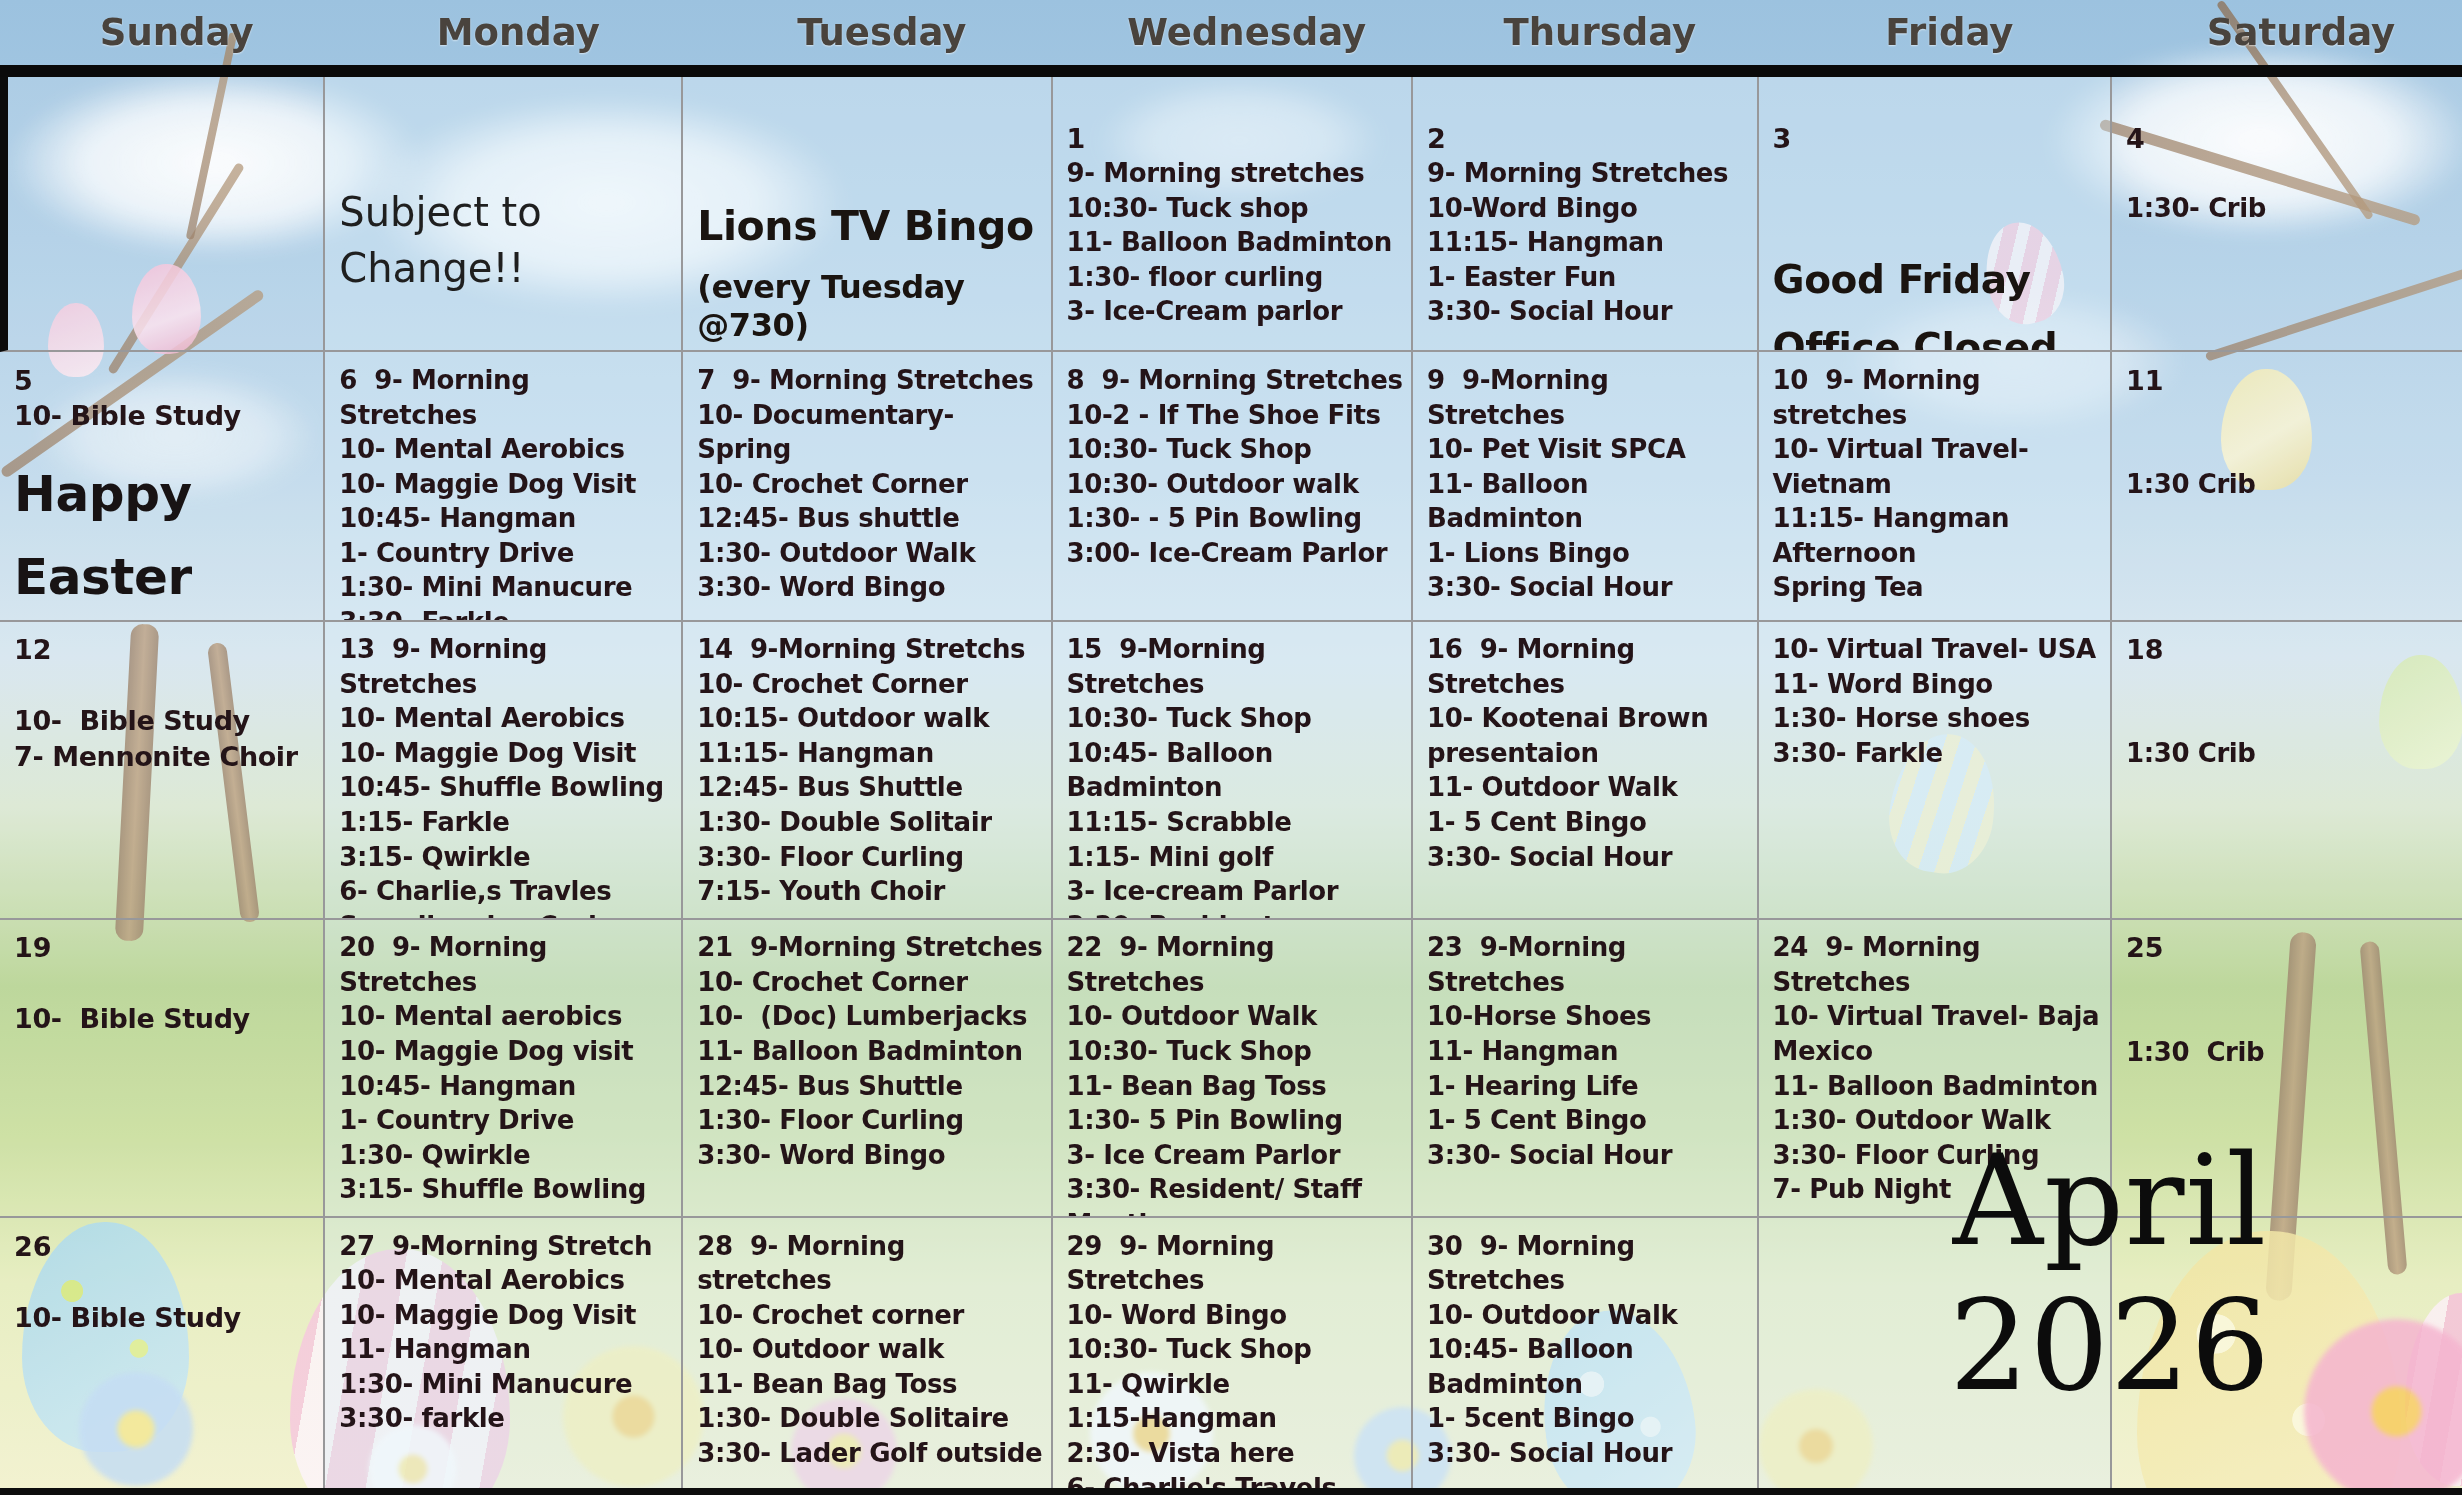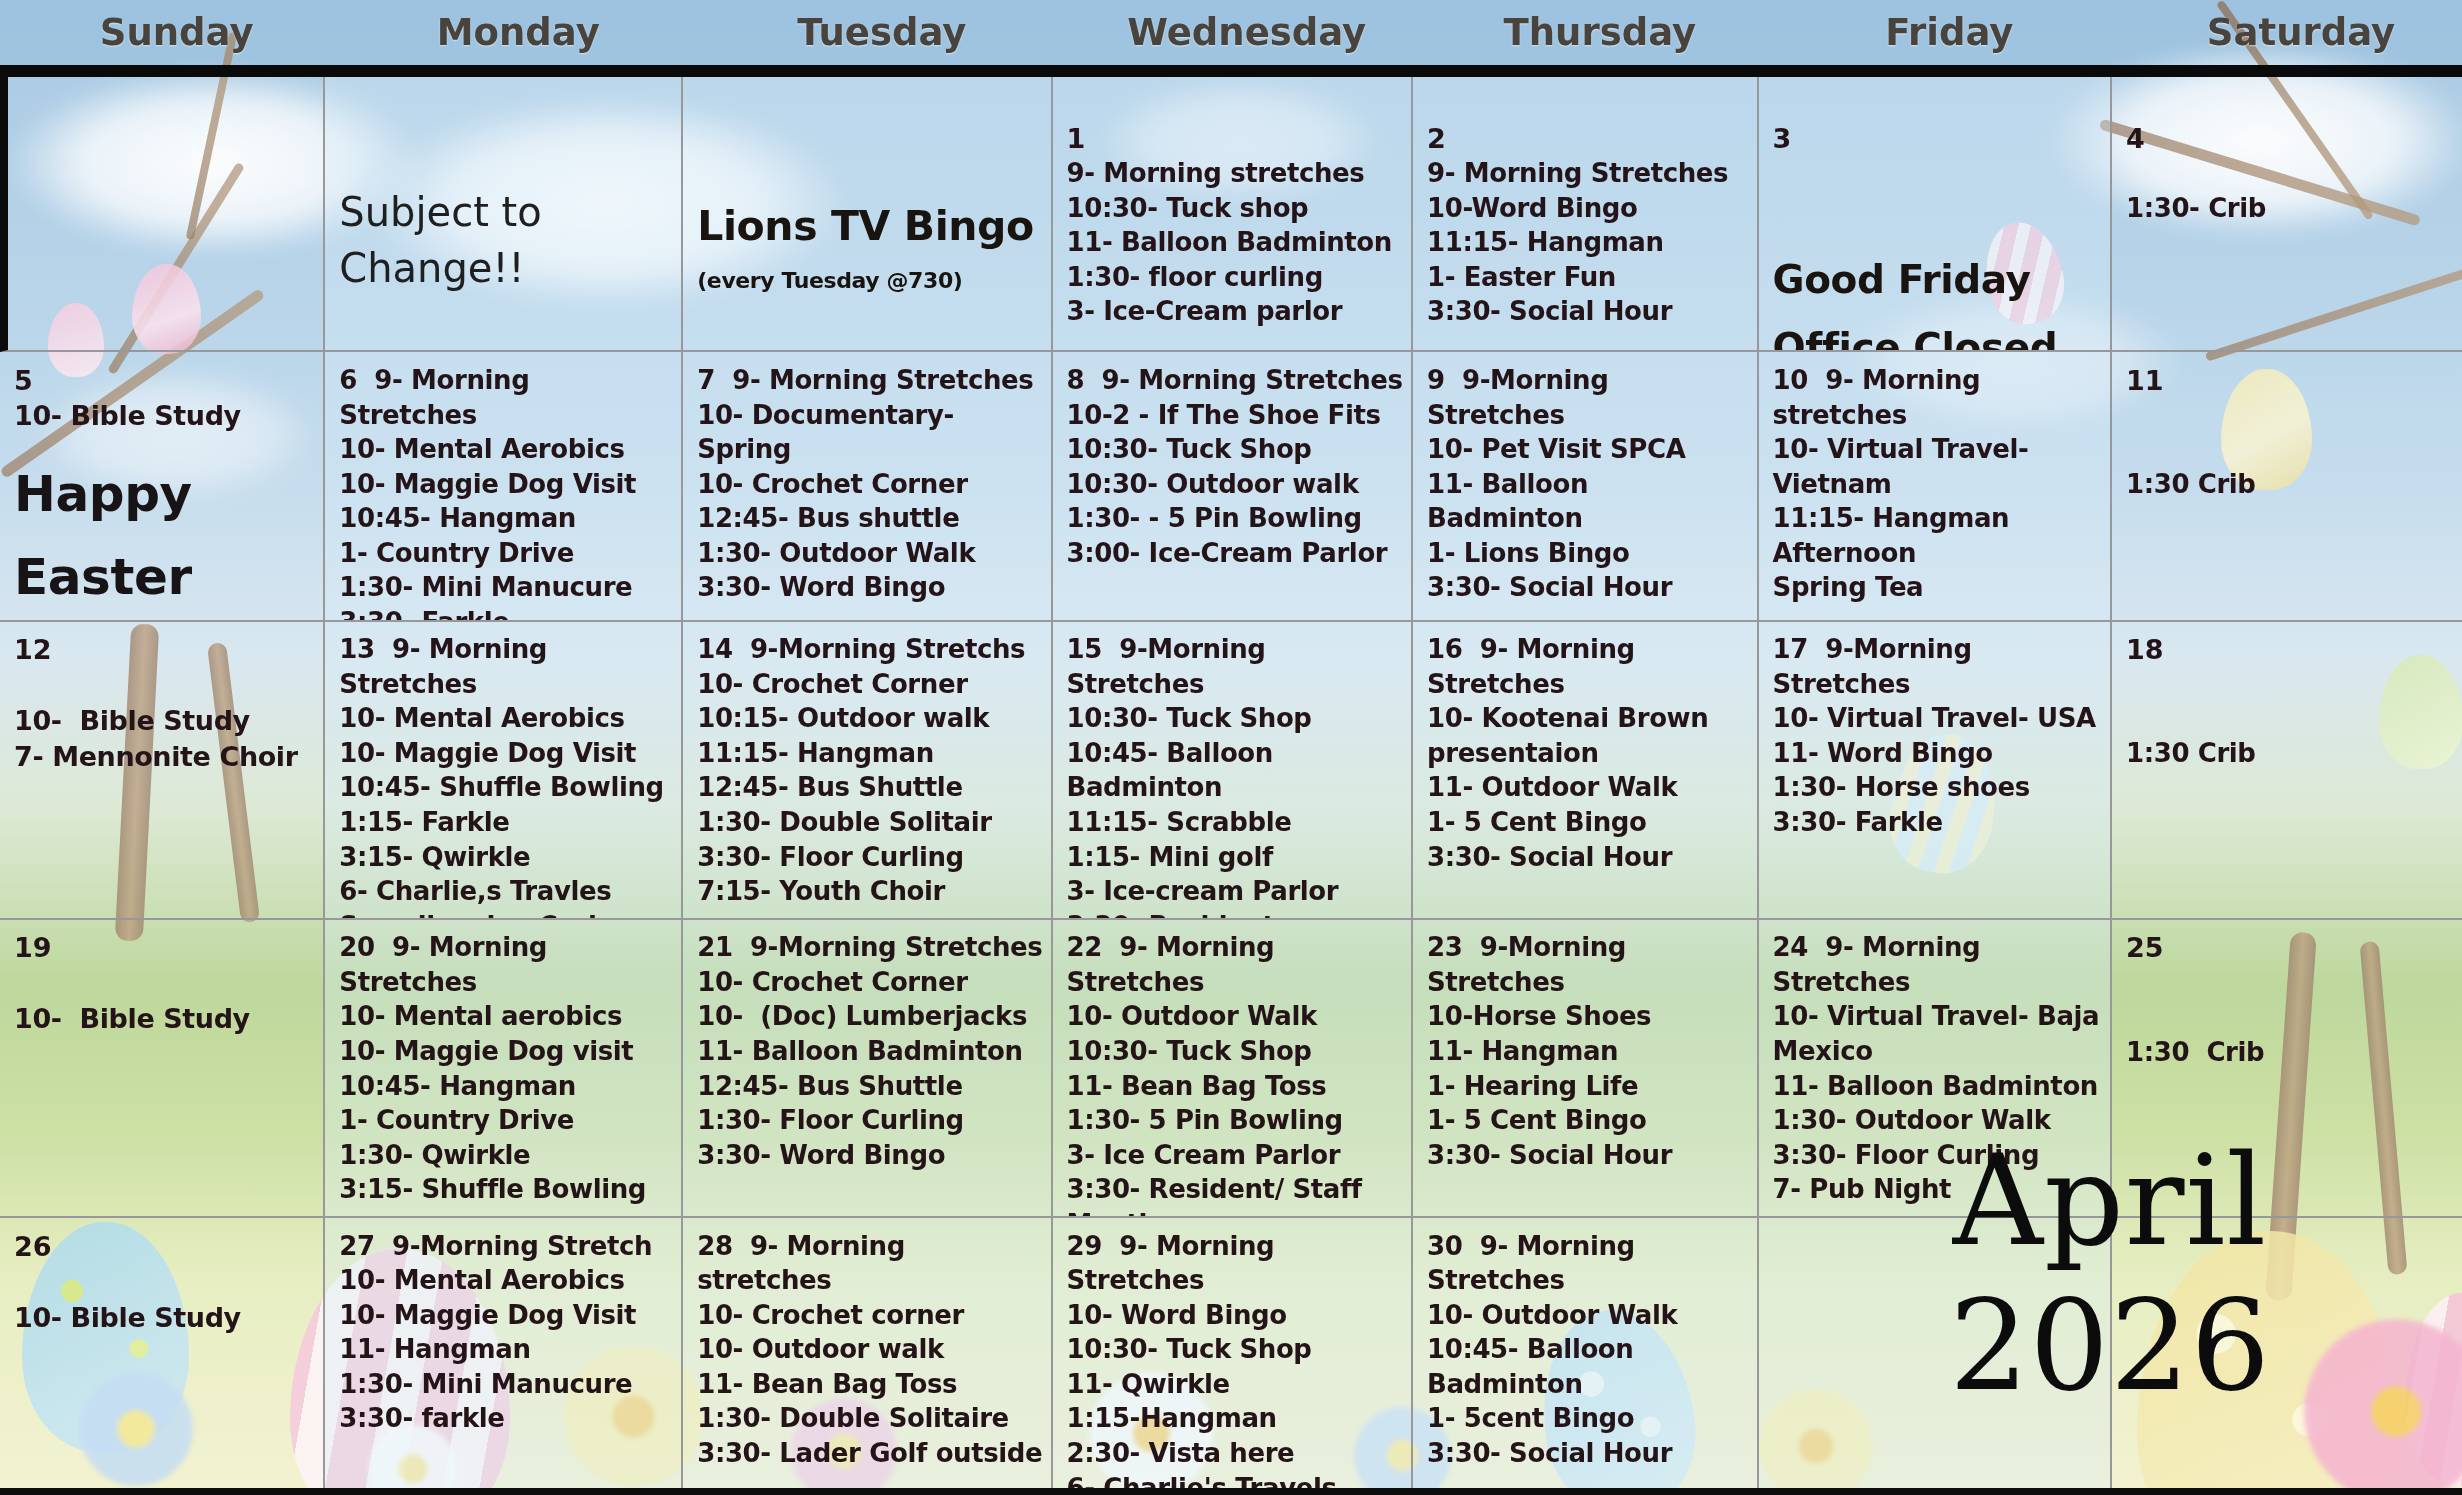--- a/index.html
+++ b/index.html
@@ -40,21 +40,21 @@
   .evt{font-size:26px;font-weight:700;color:#241418;line-height:1.33;
        white-space:pre-wrap;letter-spacing:-0.4px;}
   .c0 .evt{font-size:27px;}
 
   
   .banner{color:#1a1410;}
   .banner-disclaimer{margin-top:63px;max-width:264px;font-size:40px;font-weight:400;
       line-height:1.4;color:#1f1f1f;letter-spacing:0;}
   .banner-recurring{margin-top:81px;}
   .banner-recurring .bl0{font-size:41px;font-weight:700;letter-spacing:-0.4px;}
-  .banner-recurring .bl1{font-size:22px;font-weight:700;margin-top:17.6px;letter-spacing:-0.4px;}
+  .banner-recurring .bl1{font-size:32px;font-weight:700;margin-top:17.6px;letter-spacing:-0.4px;}
   .banner-holiday{margin-top:90px;font-size:39px;font-weight:700;line-height:1.75;letter-spacing:-0.4px;}
   .banner-easter{margin-top:19.3px;font-size:50px;font-weight:700;line-height:1.65;color:#181314;letter-spacing:-0.4px;}
 
   
   #month-title{position:absolute;left:1776px;bottom:77px;width:668px;z-index:5;
     text-align:center;font-family:"DejaVu Serif","Liberation Serif",serif;
     font-size:125px;font-weight:400;color:#0c0c0c;letter-spacing:0.9px;}
 </style>
 </head>
 <body>
@@ -244,21 +244,20 @@
       </div>
       <div class="cell r2 c4 wkdy">
         <div class="evt">16  9- Morning Stretches</div>
         <div class="evt">10- Kootenai Brown</div>
         <div class="evt">presentaion</div>
         <div class="evt">11- Outdoor Walk</div>
         <div class="evt">1- 5 Cent Bingo</div>
         <div class="evt">3:30- Social Hour</div>
       </div>
       <div class="cell r2 c5 wkdy">
-        <div class="evt">17  9-Morning Stretches</div>
         <div class="evt">10- Virtual Travel- USA</div>
         <div class="evt">11- Word Bingo</div>
         <div class="evt">1:30- Horse shoes</div>
         <div class="evt">3:30- Farkle</div>
       </div>
       <div class="cell r2 c6 wknd">
         <div class="daynum">18</div>
         <div class="evt">&nbsp;</div>
         <div class="evt">&nbsp;</div>
         <div class="evt">1:30 Crib</div>

